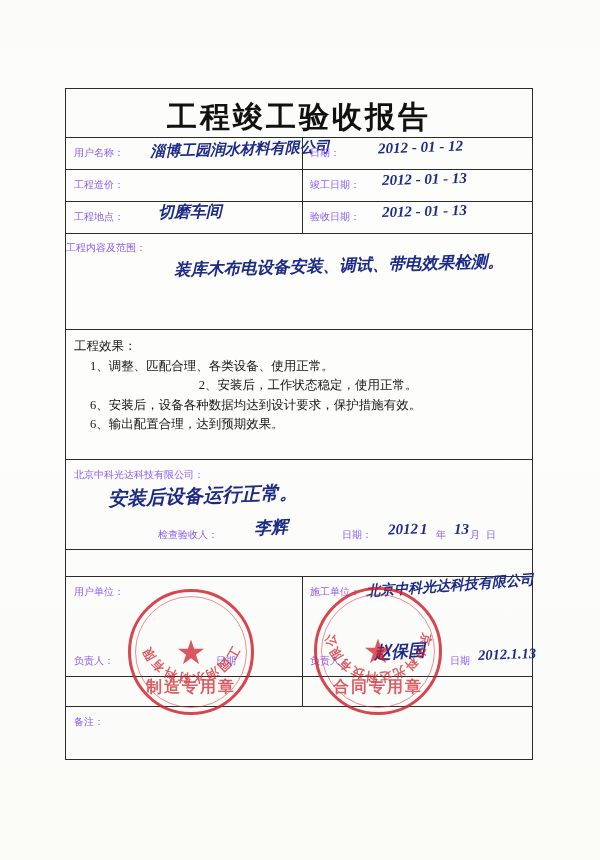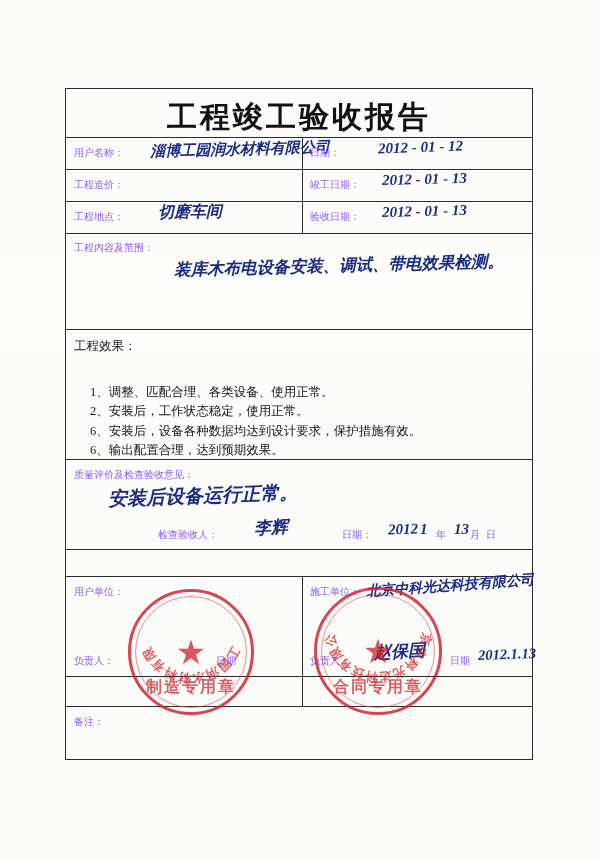--- a/index.html
+++ b/index.html
@@ -131,32 +131,32 @@
     <div class="cell" style="left:8px;top:87px;">工程造价：</div>
     <div class="cell hand" style="left:92px;top:84px;font-size:15px;"></div>
     <div class="cell" style="left:244px;top:87px;">竣工日期：</div>
     <div class="cell hand" style="left:316px;top:82px;font-size:15px;transform:rotate(-1.5deg);">2012 - 01 - 13</div>
 
     <div class="cell" style="left:8px;top:119px;">工程地点：</div>
     <div class="cell hand" style="left:92px;top:114px;font-size:16px;transform:rotate(-1deg);">切磨车间</div>
     <div class="cell" style="left:244px;top:119px;">验收日期：</div>
     <div class="cell hand" style="left:316px;top:114px;font-size:15px;transform:rotate(-1.5deg);">2012 - 01 - 13</div>
 
-    <div class="cell" style="left:8px;top:150px;">工程内容及范围：</div>
+    <div class="cell" style="left:0;top:150px;">工程内容及范围：</div>
     <div class="cell hand" style="left:108px;top:168px;font-size:16.5px;transform:rotate(-1.5deg);">装库木布电设备安装、调试、带电效果检测。</div>
 
     <div class="effects" style="left:8px;top:248px;width:452px;">
       <div>工程效果：</div>
-      <div style="padding-left:16px;margin-top:26px;">1、调整、匹配合理、各类设备、使用正常。</div>
-      <div style="padding-left:16px;">2、安装后，工作状态稳定，使用正常。</div>
+      <div style="padding-left:16px;">1、调整、匹配合理、各类设备、使用正常。</div>
+      <div style="padding-left:16px;text-align:center;">2、安装后，工作状态稳定，使用正常。</div>
       <div style="padding-left:16px;">6、安装后，设备各种数据均达到设计要求，保护措施有效。</div>
       <div style="padding-left:16px;">6、输出配置合理，达到预期效果。</div>
     </div>
 
-    <div class="cell" style="left:8px;top:377px;">质量评价及检查验收意见：</div>
+    <div class="cell" style="left:8px;top:377px;">北京中科光达科技有限公司：</div>
     <div class="cell hand" style="left:42px;top:398px;font-size:19px;transform:rotate(-2deg);">安装后设备运行正常。</div>
 
     <div class="cell" style="left:92px;top:437px;">检查验收人：</div>
     <div class="cell hand" style="left:188px;top:430px;font-size:17px;transform:rotate(-3deg);">李辉</div>
 
     <div class="cell" style="left:276px;top:437px;">日期：</div>
     <div class="cell hand" style="left:322px;top:432px;font-size:15px;transform:rotate(-2deg);">2012</div>
     <div class="cell" style="left:370px;top:437px;">年</div>
     <div class="cell hand" style="left:354px;top:432px;font-size:15px;">1</div>
     <div class="cell" style="left:404px;top:437px;">月</div>

